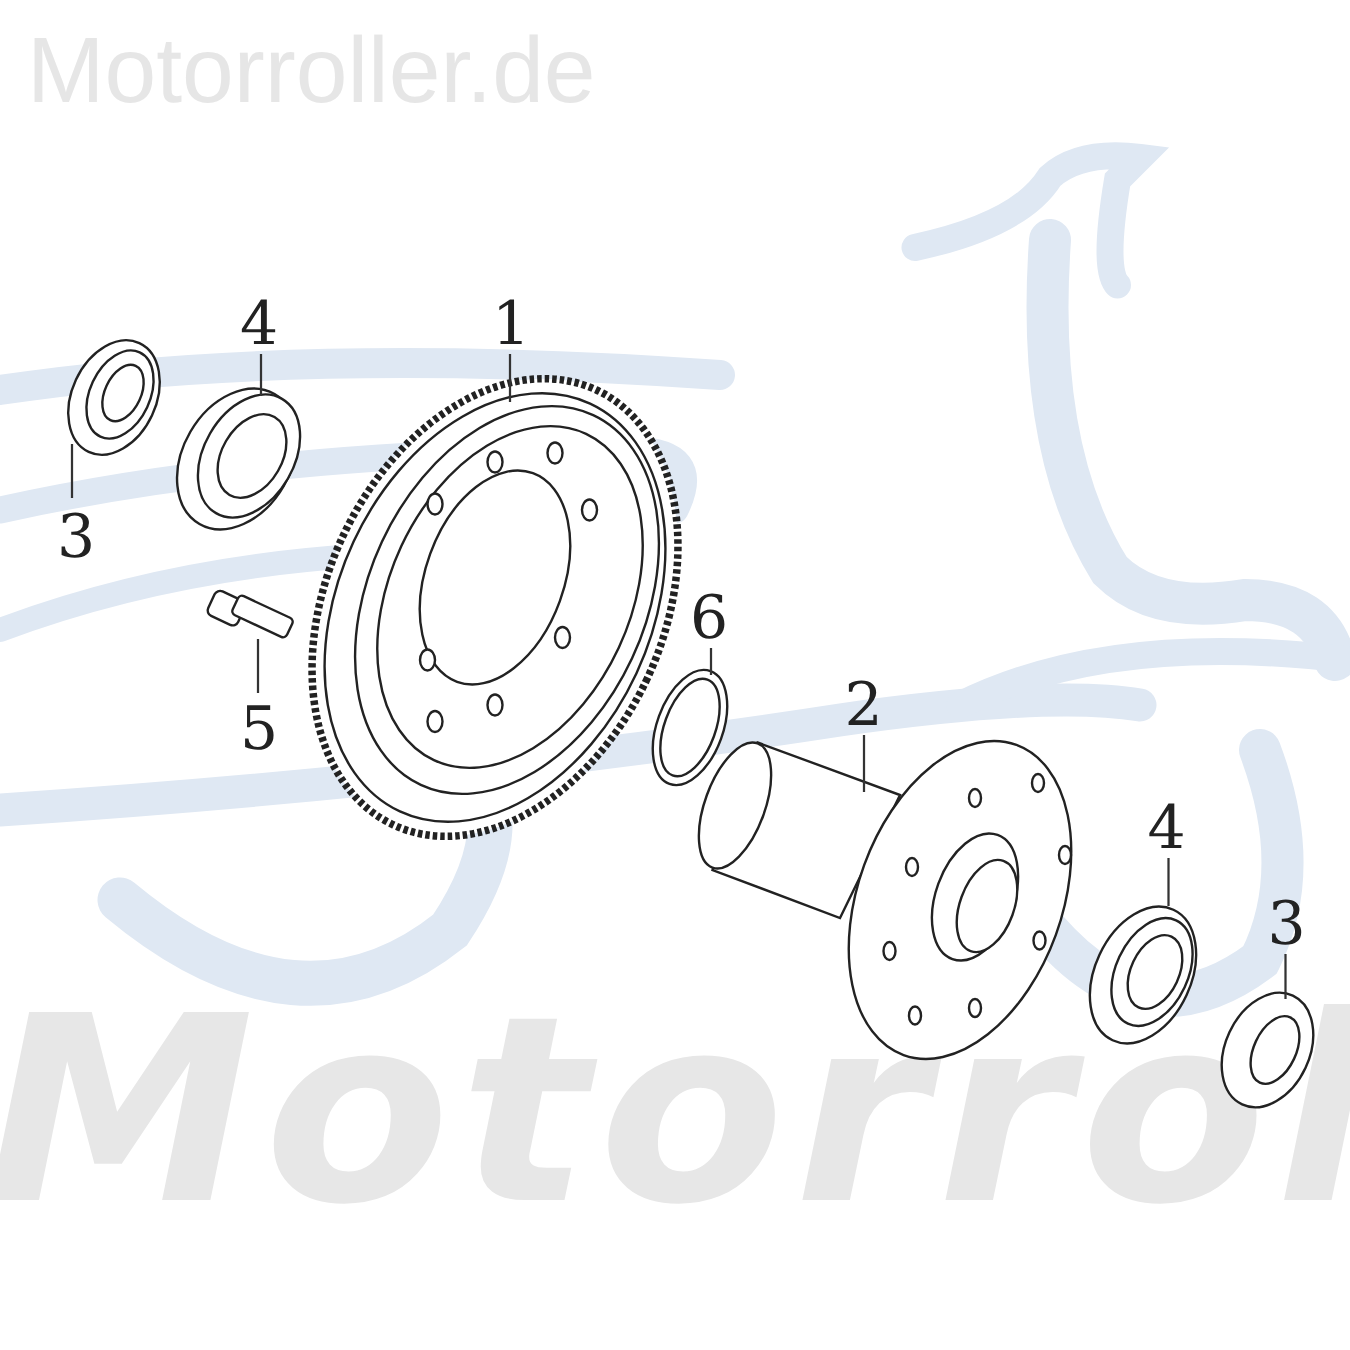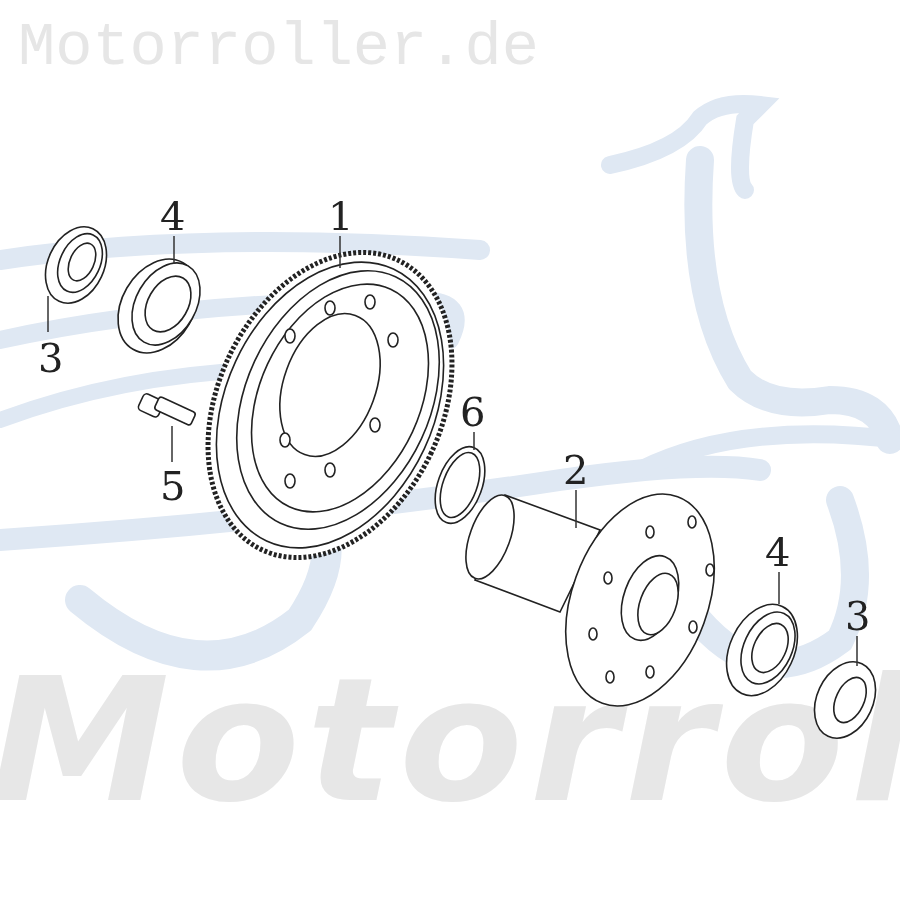--- a/index.html
+++ b/index.html
@@ -1,17 +1,17 @@
 <!DOCTYPE html>
 <html><head>
 <meta charset="utf-8">
 <style>
   html, body { margin:0; padding:0; background:#ffffff; }
   body { width:900px; height:900px; position:relative; overflow:hidden; font-family:"DejaVu Sans", sans-serif; }
-  .wm-top { position:absolute; left:18px; top:12px; font-family:Liberation Mono, monospace; font-size:62px; color:#e6e6e6; letter-spacing:0px; }
+  .wm-top { position:absolute; left:18px; top:12px; font-family:Liberation Sans, sans-serif; font-size:62px; color:#e6e6e6; letter-spacing:0px; }
   .wm-bottom { position:absolute; left:-10px; top:640px; font-family:"DejaVu Sans", sans-serif; font-weight:bold; font-style:italic; font-size:172px; color:#e7e7e7; letter-spacing:6px; white-space:nowrap; transform:scaleX(1.05); transform-origin:left top; }
   svg.layer { position:absolute; left:0; top:0; }
   .callout { position:absolute; font-family:"DejaVu Serif", serif; font-size:40px; color:#222; line-height:1; }
 </style>
 </head>
 <body>
 
 <svg class="layer" width="900" height="900">
   <g fill="none" stroke="#dfe8f3" stroke-linecap="round">
     <path d="M610 165 Q680 150 700 118 Q720 100 760 105 L745 120 Q735 180 745 190" stroke-width="18"></path>

